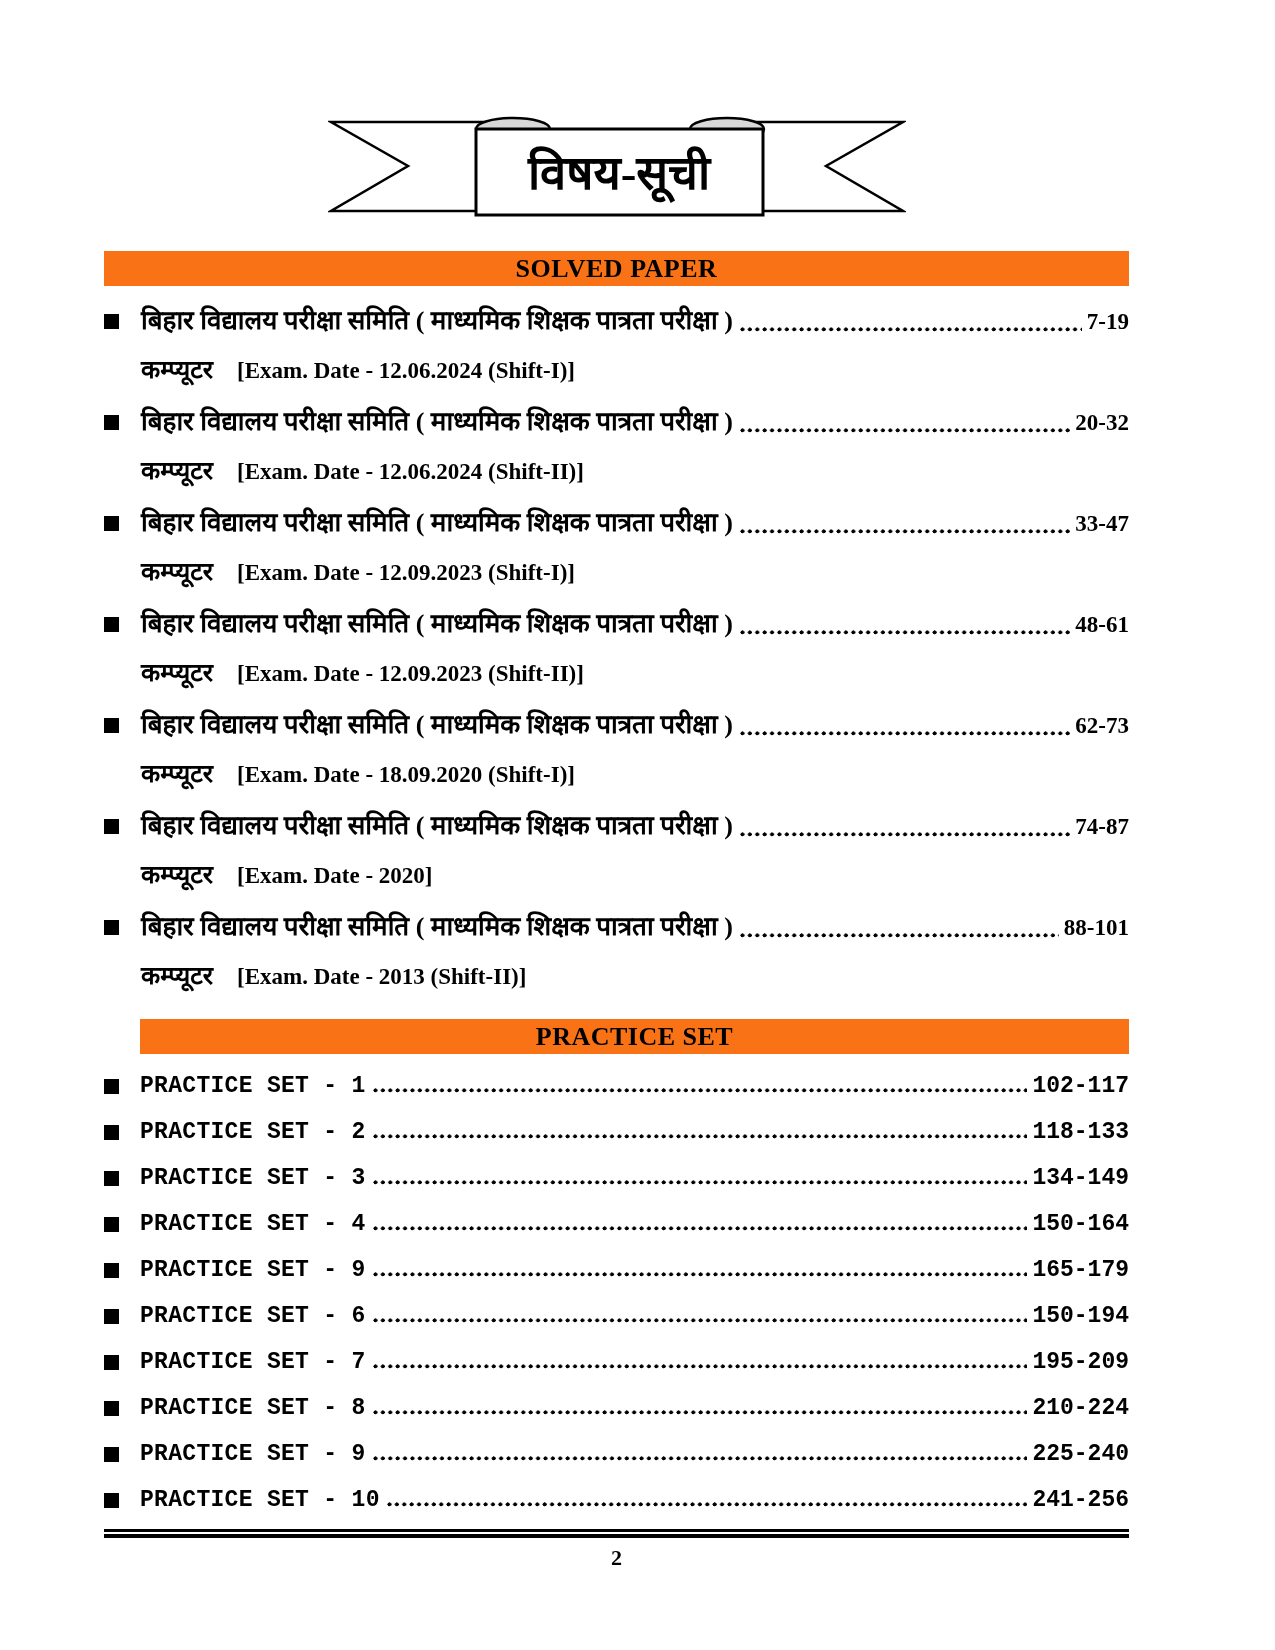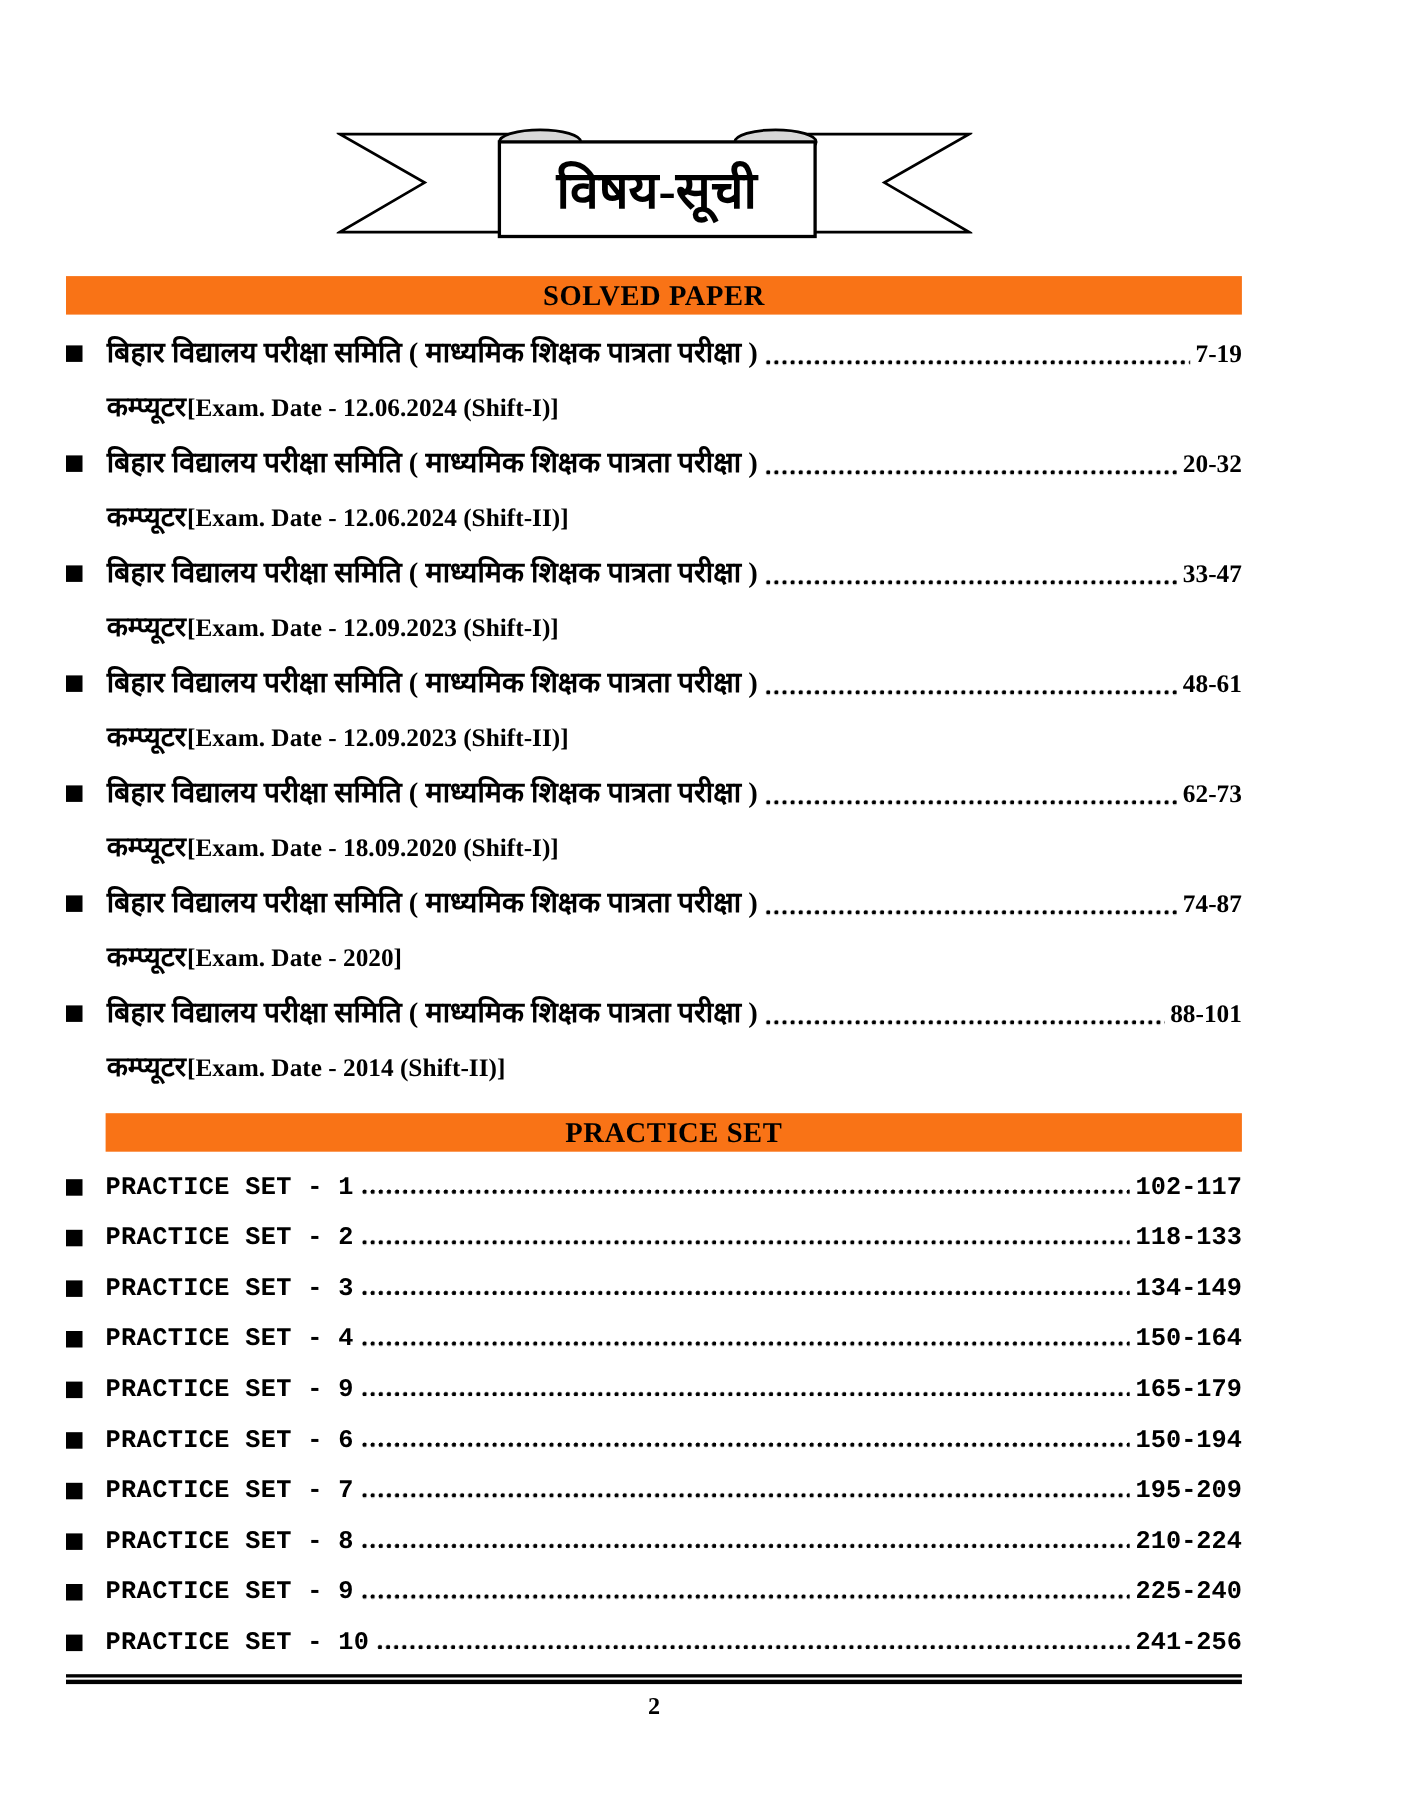--- a/index.html
+++ b/index.html
@@ -7,21 +7,21 @@
   body {
     width: 1275px;
     height: 1650px;
     font-family: "Liberation Serif", "DejaVu Serif", serif;
     color: #000;
     overflow: hidden;
   }
   .page {
     width: 1275px;
     height: 1650px;
-    padding: 116px 146px 0 60px;
+    padding: 116px 146px 0 104px;
   }
   
   .banner-wrap {
     display: flex;
     justify-content: center;
     margin-bottom: 33px;
   }
   .banner-wrap svg { display: block; }
   .banner-title-text {
     font-family: "Liberation Serif", "DejaVu Sans", serif;
@@ -74,22 +74,22 @@
   .entry-sub {
     display: flex;
     align-items: baseline;
     margin-left: 37px;
     margin-top: 16px;
     line-height: 31px;
     font-weight: bold;
   }
   .entry-sub .subject {
     font-size: 25px;
-    margin-right: 1px;
-    font-family: Liberation Sans, sans-serif;
+    margin-right: 24px;
+    font-family: Liberation Mono, monospace;
   }
   .entry-sub .exam-detail { font-size: 23px; }
   
   #practice-bar { margin-top: 26px; margin-left: 36px; }
   .practice-row {
     display: flex;
     align-items: baseline;
     padding-top: 18px;
     line-height: 28px;
     font-weight: bold;
@@ -208,21 +208,21 @@
       </div>
       <div class="toc-block">
         <div class="entry-row">
           <span class="bullet"></span>
           <span class="entry-title">बिहार विद्यालय परीक्षा समिति ( माध्यमिक शिक्षक पात्रता परीक्षा )</span>
           <span class="leader"></span>
           <span class="entry-pages">88-101</span>
         </div>
         <div class="entry-sub">
           <span class="subject">कम्प्यूटर</span>
-          <span class="exam-detail">[Exam. Date - 2014  (Shift-II)]</span>
+          <span class="exam-detail">[Exam. Date - 2013  (Shift-II)]</span>
         </div>
       </div>
     </div>
 
   <div class="section-bar" id="practice-bar">PRACTICE SET</div>
 
   <div id="practice-entries">
       <div class="practice-row">
         <span class="bullet"></span>
         <span class="practice-label">PRACTICE SET - 1</span>

